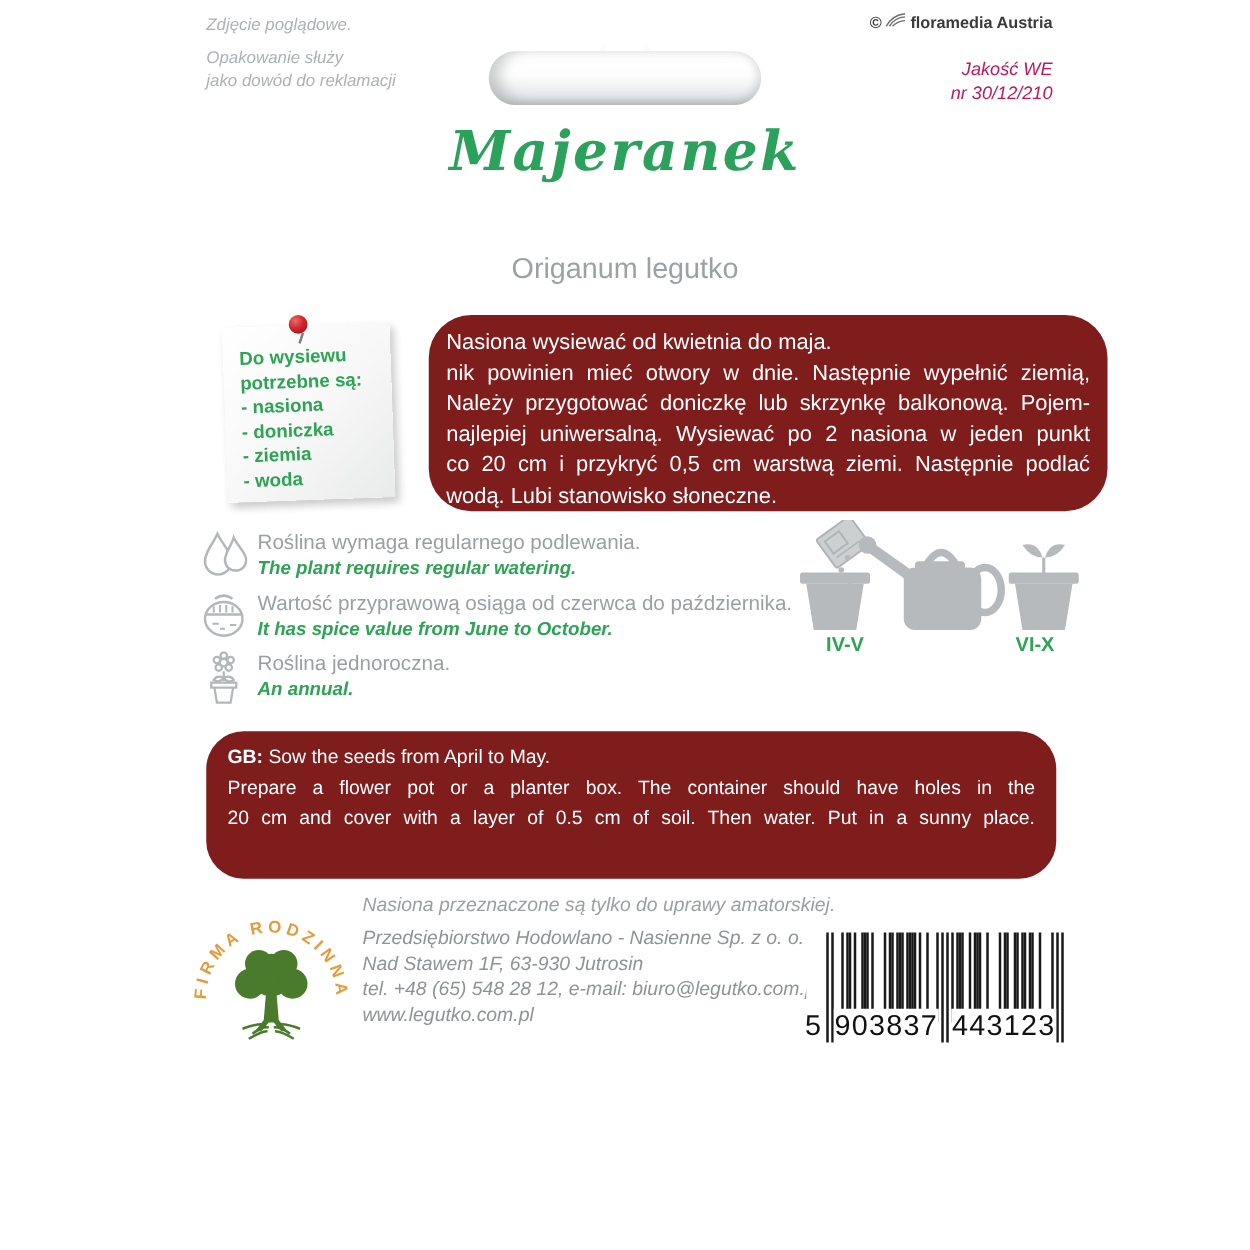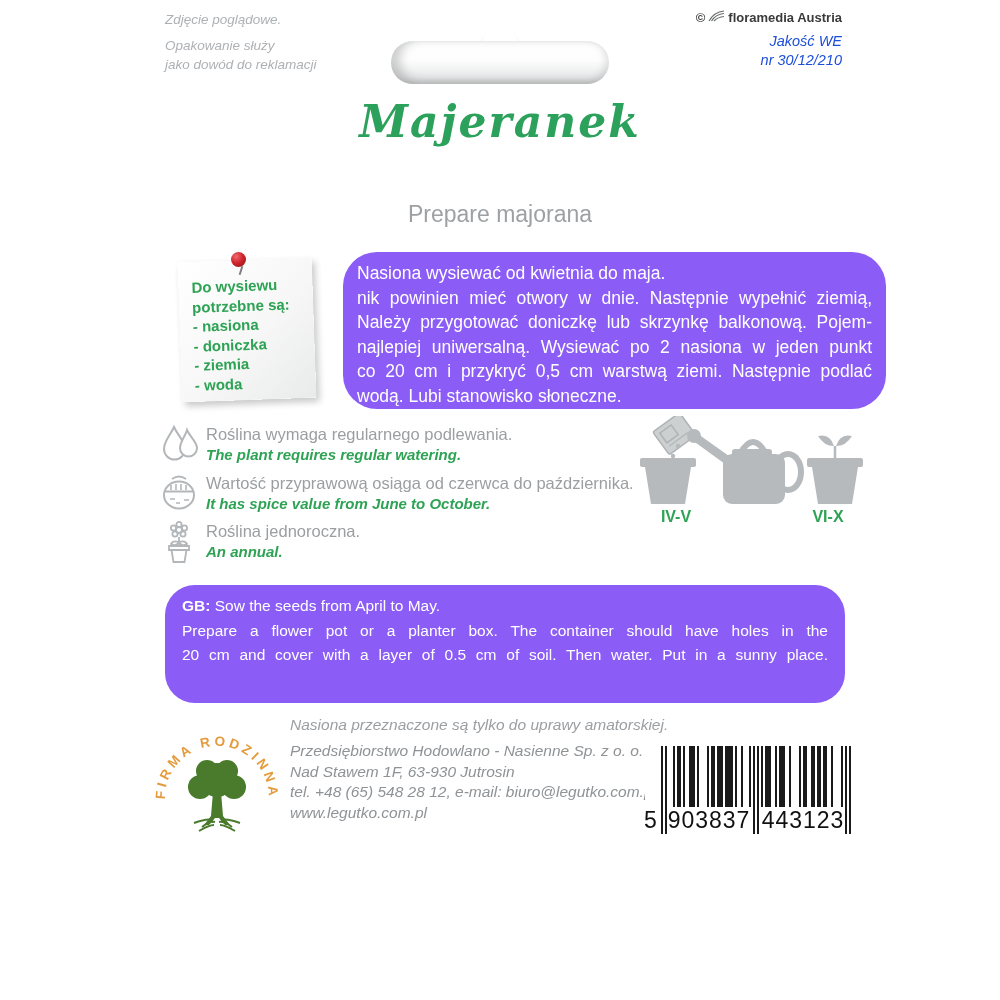--- a/index.html
+++ b/index.html
@@ -5,21 +5,21 @@
   html,body{margin:0;padding:0;background:#fff;}
   .canvas{position:relative;width:1000px;height:1000px;background:#fff;overflow:hidden;
           font-family:"Liberation Sans",sans-serif;}
 
   
   .disclaimer{position:absolute;left:165px;top:10px;font-size:13.5px;line-height:19px;
               font-style:italic;color:#aeb1b4;}
   .disclaimer div:first-child{margin-bottom:7px;font-style:italic;}
   .brand{position:absolute;right:158px;top:10px;text-align:right;}
   .brand .copy{font-size:13px;color:#3a3a3a;font-weight:bold;display:flex;align-items:center;gap:3px;justify-content:flex-end;}
-  .brand .quality{font-size:14.5px;font-style:italic;color:#1d4ed8;line-height:19px;margin-top:7px;}
+  .brand .quality{font-size:14.5px;font-style:italic;color:#be185d;line-height:19px;margin-top:22px;}
 
   
   .hang-bump{position:absolute;left:479px;top:27px;width:42px;height:42px;border-radius:50%;
              background:radial-gradient(circle at 50% 30%,#fff 40%,#e3e4e5 100%);}
   .hang-tab{position:absolute;left:391px;top:41px;width:218px;height:43px;border-radius:22px;
             background:linear-gradient(180deg,#ffffff 0%,#fdfdfd 45%,#e7e8e9 85%,#d7d8d9 100%);
             box-shadow:inset 9px -2px 10px rgba(120,122,124,.35), inset -4px -2px 6px rgba(150,152,154,.25);}
 
   
   .title{position:absolute;left:0;top:96px;width:1000px;text-align:center;
@@ -33,21 +33,21 @@
         background:linear-gradient(135deg,#ffffff 0%,#f7f7f7 55%,#e9eaea 100%);
         box-shadow:3px 4px 7px rgba(0,0,0,.22);transform:rotate(-2deg);
         padding:16px 0 0 13px;box-sizing:border-box;}
   .note .nlines{font-size:15px;line-height:19.5px;color:#2fa355;font-weight:bold;}
   .pin-ball{position:absolute;left:231px;top:252px;width:15px;height:15px;border-radius:50%;
             background:radial-gradient(circle at 35% 30%,#ef6a6e 0%,#d0262d 45%,#8d0e13 100%);z-index:4;}
   .pin-stem{position:absolute;left:240px;top:266px;width:2px;height:9px;background:#7c7e80;
             transform:rotate(18deg);z-index:3;}
 
   
-  .graybox{background:#8b5cf6;color:#ffffff;border-radius:34px;box-sizing:border-box;}
+  .graybox{background:#7f1d1d;color:#ffffff;border-radius:34px;box-sizing:border-box;}
   .box-pl{position:absolute;left:343px;top:252px;width:543px;height:157px;padding:9px 14px 0 14px;
           font-size:17.5px;line-height:24.5px;}
   .box-gb{position:absolute;left:165px;top:585px;width:680px;height:118px;padding:9px 17px 0 17px;
           font-size:15.5px;line-height:24.5px;border-radius:30px;}
   .jl{text-align:justify;text-align-last:justify;}
   .gbprefix{font-weight:bold;}
 
   
   .inforow{position:absolute;left:160px;display:flex;align-items:flex-start;}
   .inforow .ictxt{margin-left:8px;}
@@ -101,21 +101,21 @@
     <div class="quality">
         <div>Jakość WE</div>
         <div>nr 30/12/210</div>
       </div>
   </div>
 
   <div class="hang-bump"></div>
   <div class="hang-tab"></div>
 
   <div class="title">Majeranek</div>
-  <div class="subtitle">Prepare majorana</div>
+  <div class="subtitle">Origanum legutko</div>
 
   <div class="note">
     <div class="nlines">
         <div>Do wysiewu</div>
         <div>potrzebne są:</div>
         <div>- nasiona</div>
         <div>- doniczka</div>
         <div>- ziemia</div>
         <div>- woda</div>
       </div>

